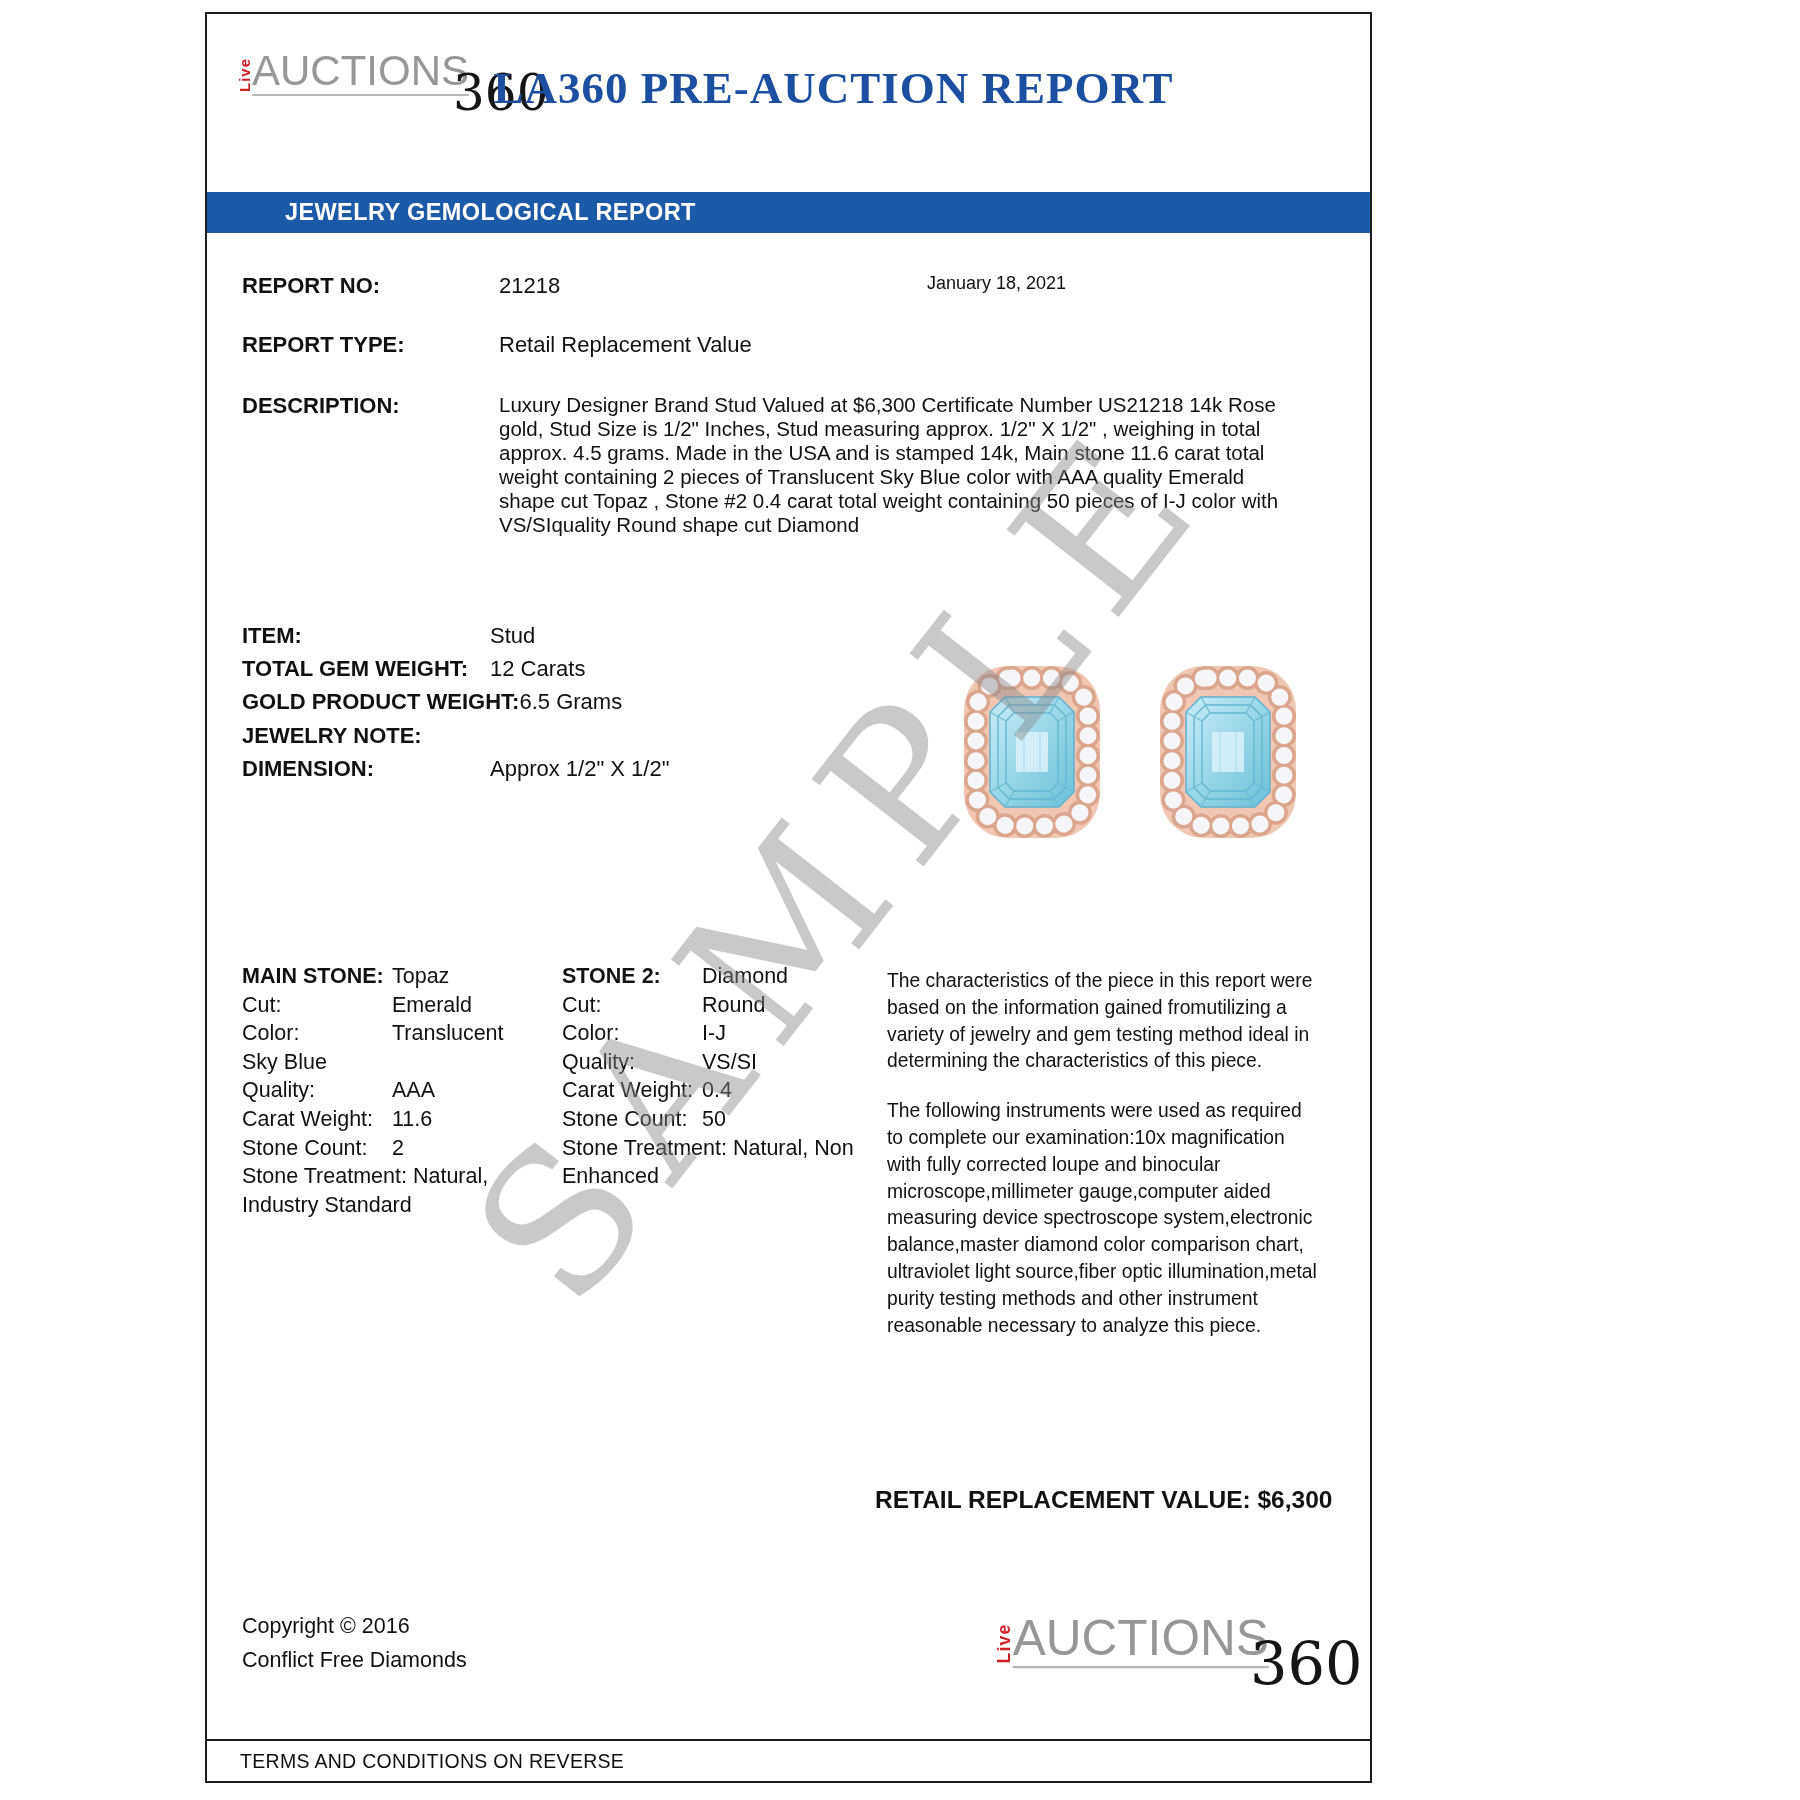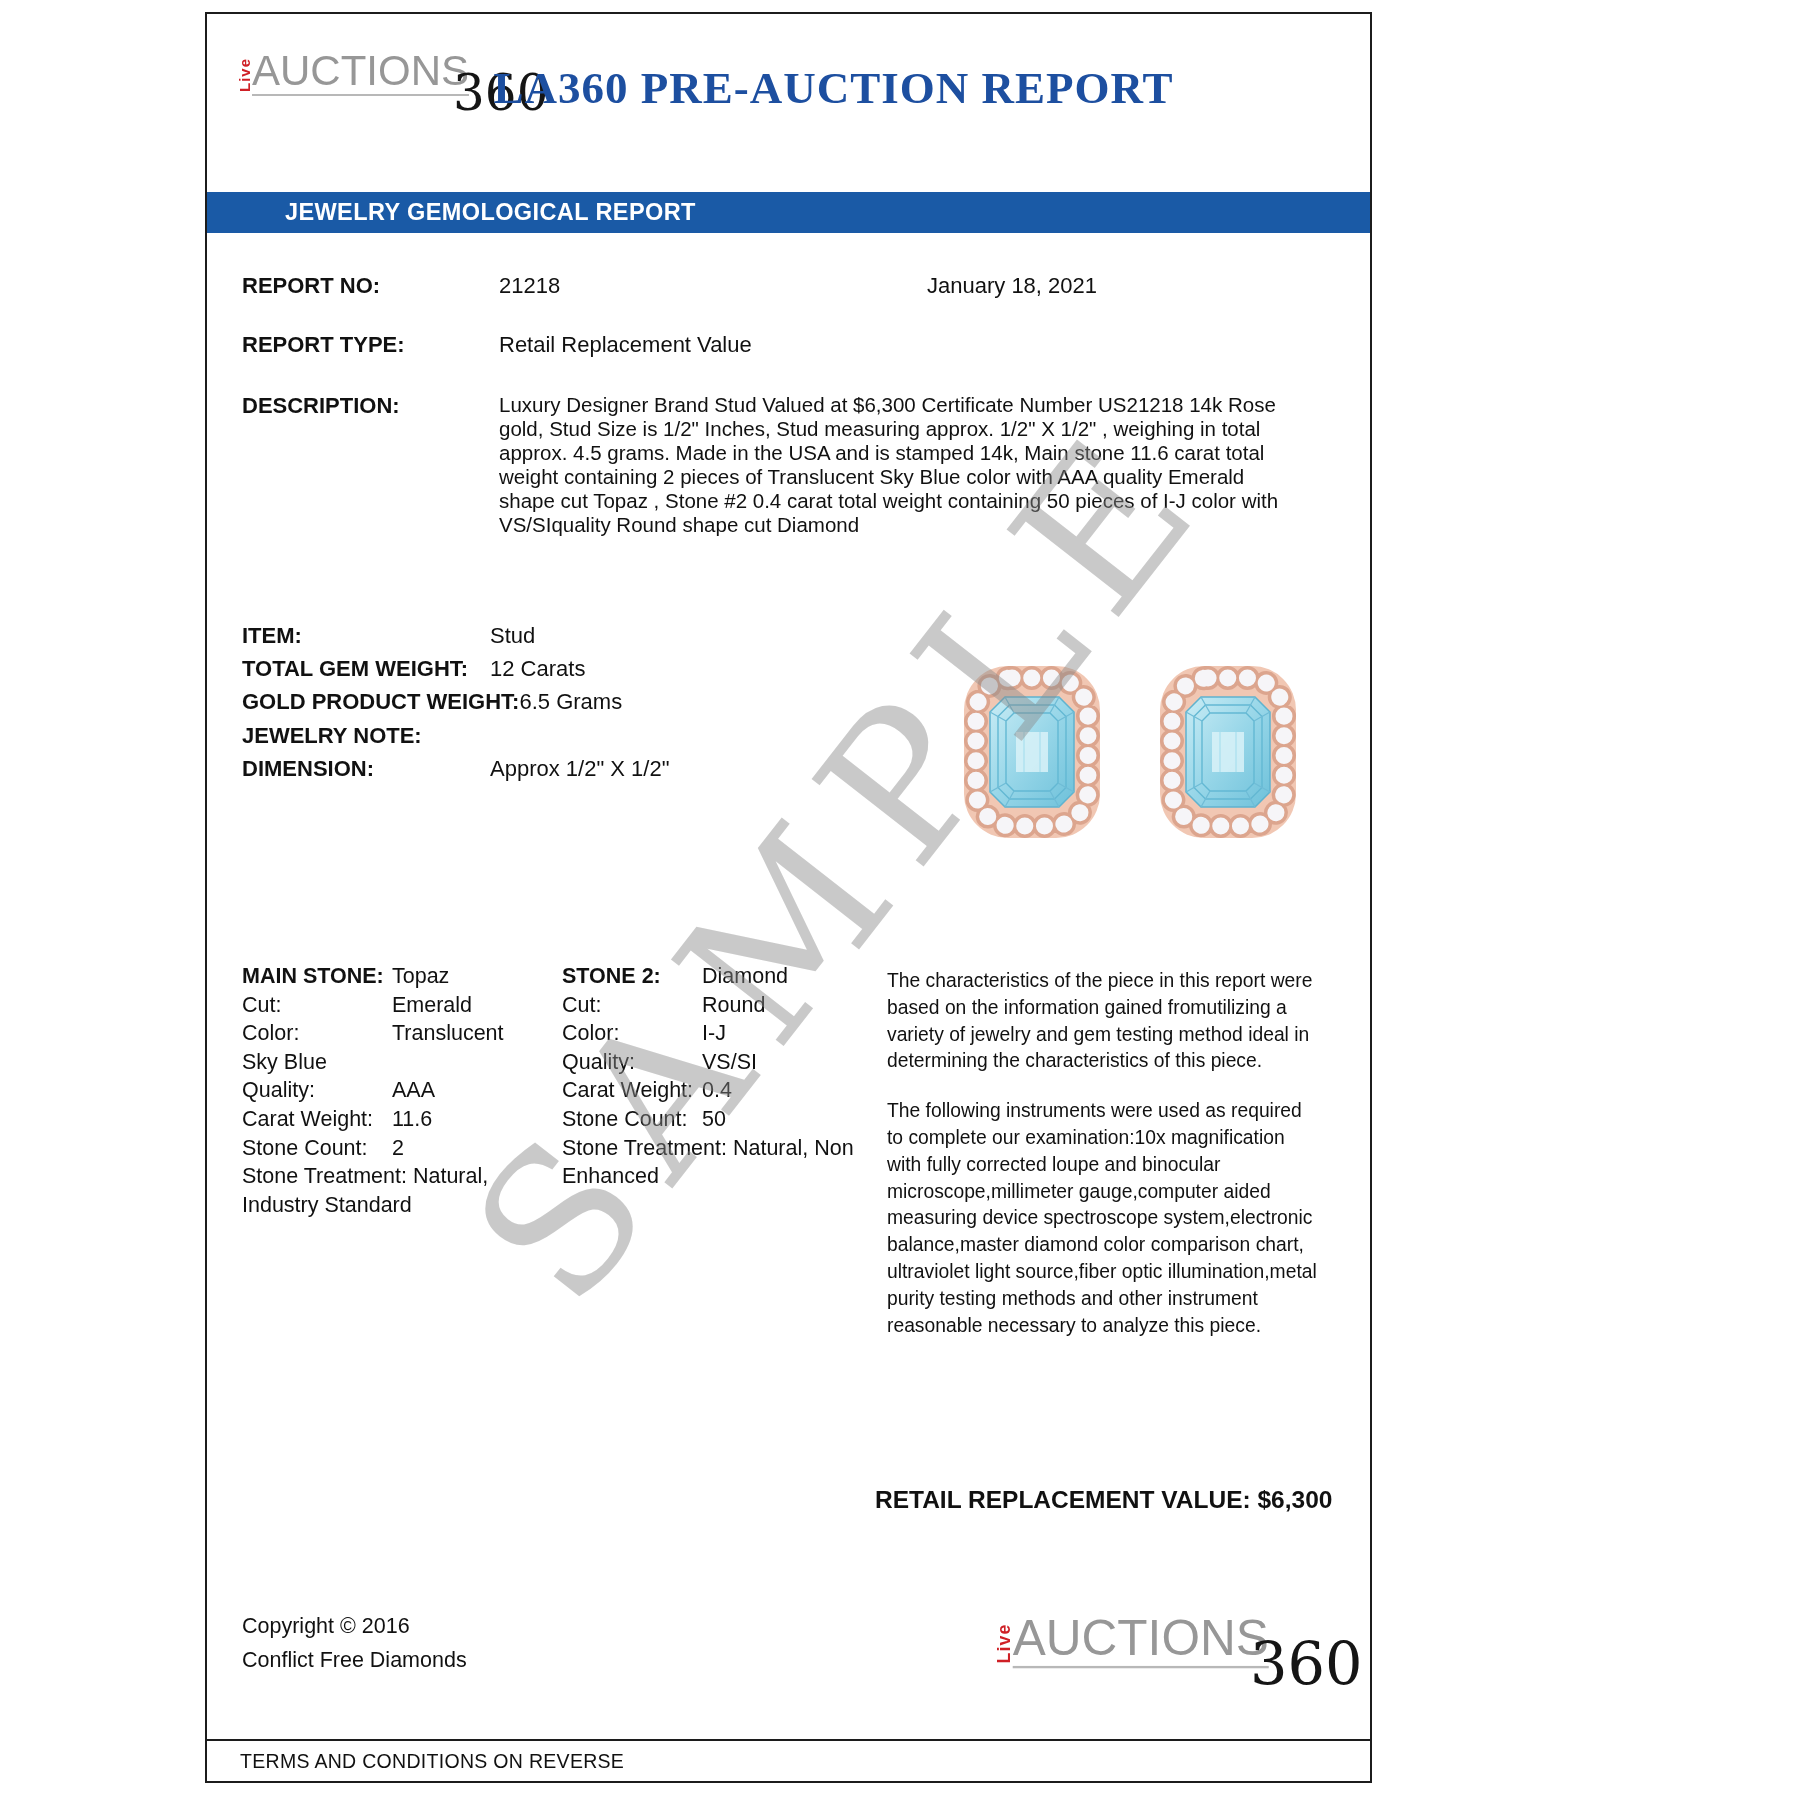--- a/index.html
+++ b/index.html
@@ -38,21 +38,21 @@
     background:var(--banner-blue,#1a5aa6);
   }
   .banner-text{
     color:var(--banner-text,#ffffff); font-weight:bold; font-size:23.5px;
     line-height:41px; padding-left:78px; letter-spacing:0.4px;border-radius:9px;
   }
   
   .abs{position:absolute;}
   .report-label{position:absolute; left:35px; font-weight:bold; font-size:22px;}
   .report-value{position:absolute; left:292px; font-size:22px;}
-  .report-date{position:absolute; left:720px; font-size:22px;}
+  .report-date{position:absolute; left:720px; font-size:18px;}
   .description-text{
     position:absolute; left:292px; top:379px; width:795px;
     font-size:20.5px; line-height:24px;
   }
   
   .notes{position:absolute; left:35px; top:549px; font-size:21px; line-height:25px;}
   
   .item-specs{position:absolute; left:35px; top:606px;}
   .spec-row{line-height:31.2px; white-space:nowrap;}
   .spec-row .spec-label{display:inline-block; min-width:248px; font-weight:bold; font-size:22px;}

